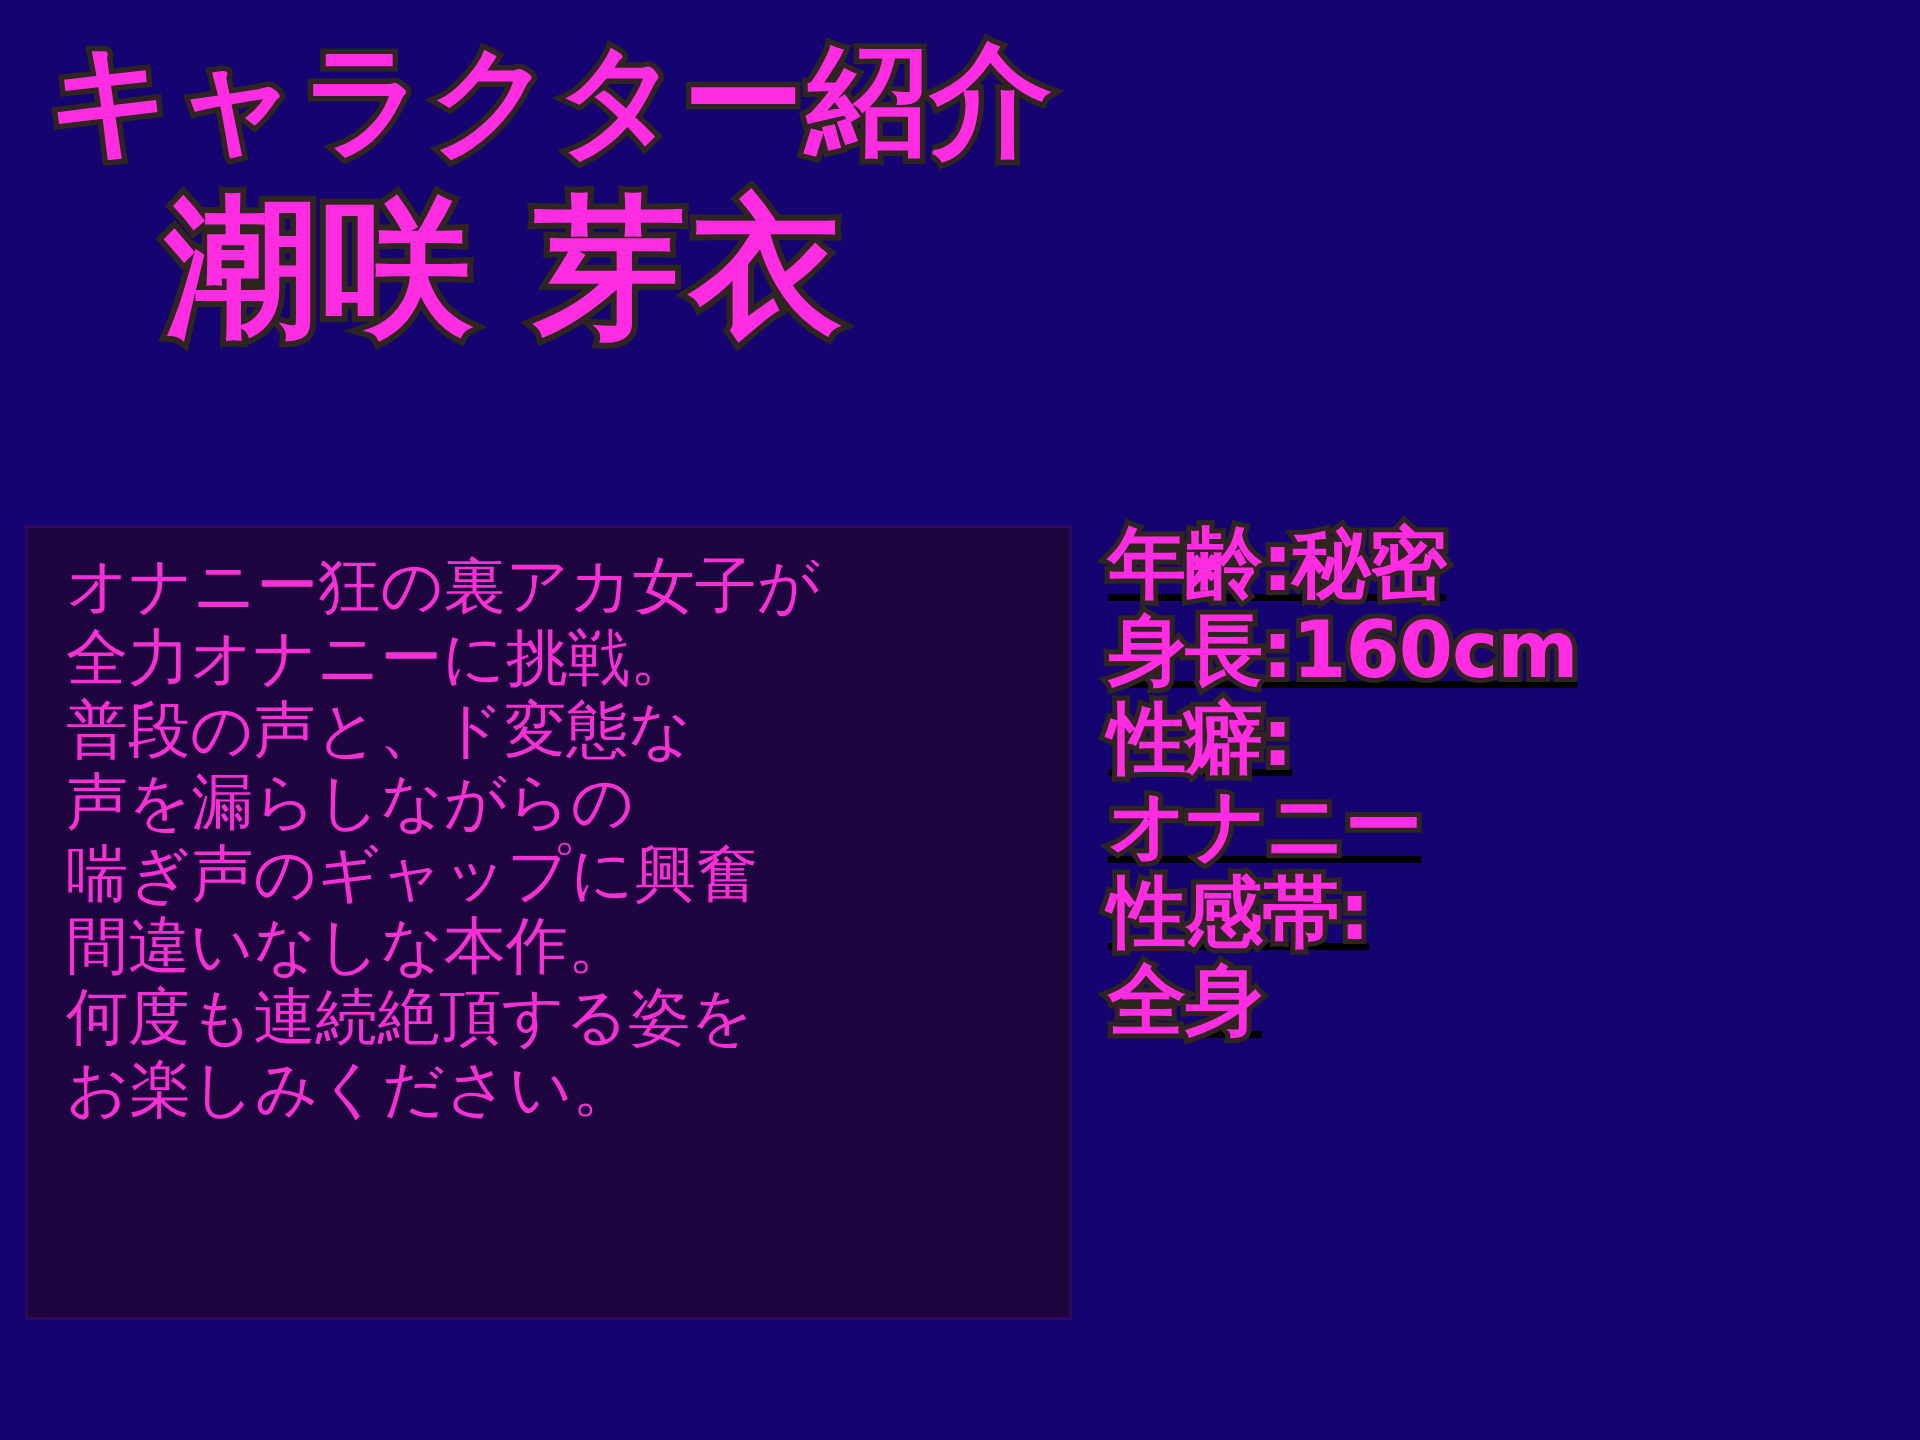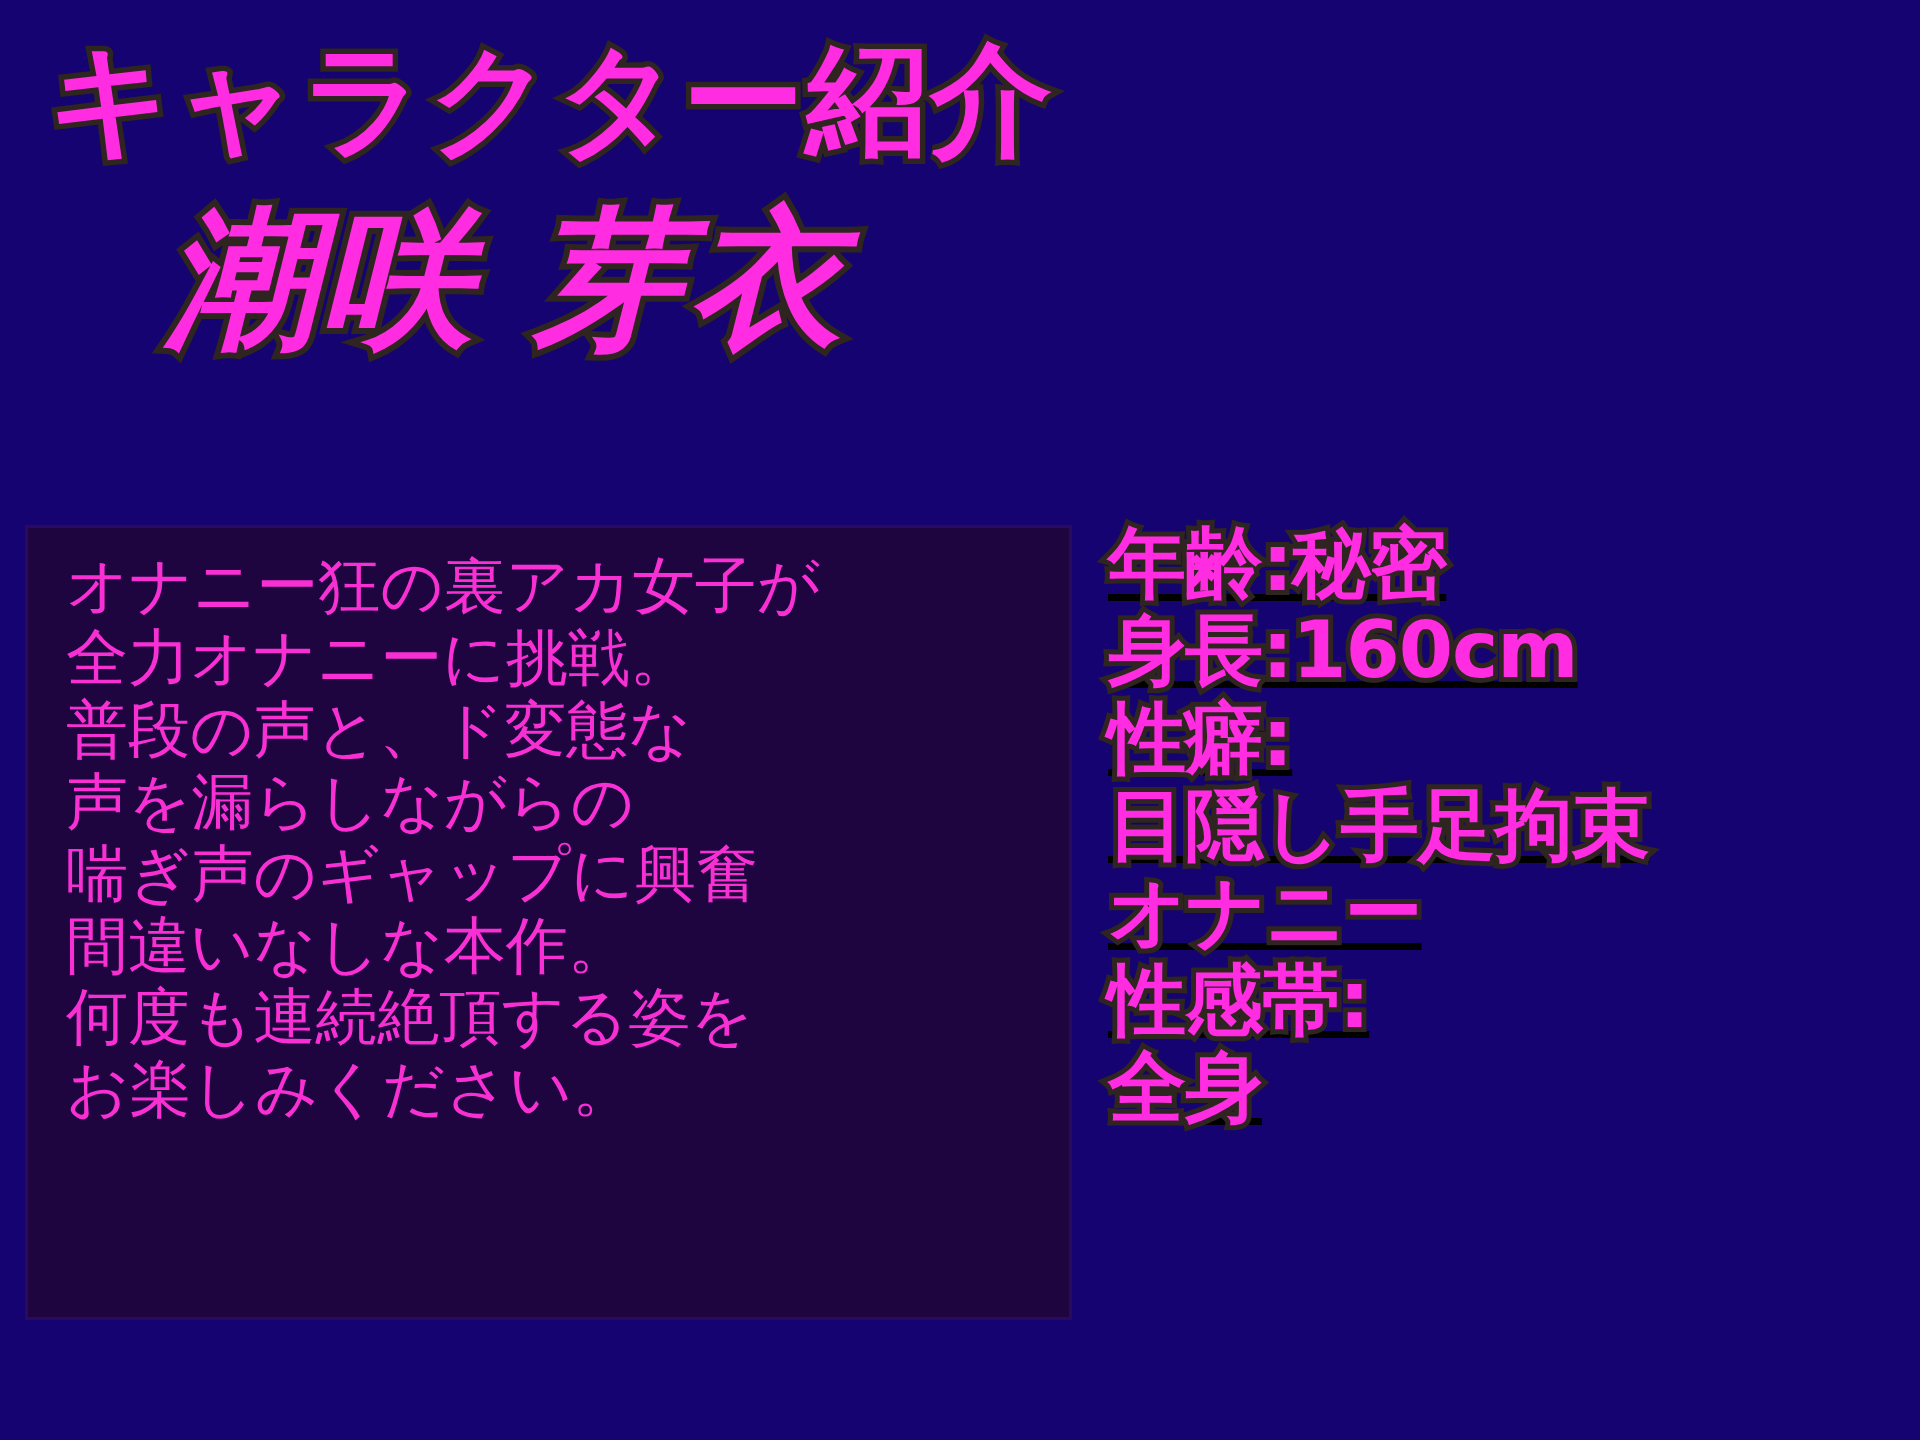--- a/index.html
+++ b/index.html
@@ -41,30 +41,29 @@
     letter-spacing: 2px;
     color: #FF2CE2;
     -webkit-text-stroke: 11px #2e2420;
     paint-order: stroke fill;
     white-space: nowrap;
   }
 
   .title-name {
     position: absolute;
     left: 165px;
-    top: 200px;
+    top: 188px;
     font-size: 152px;
     line-height: 1.05;
     font-weight: 700;
     letter-spacing: 4px;
     color: #FF2CE2;
     -webkit-text-stroke: 12px #2e2420;
     paint-order: stroke fill;
     white-space: nowrap;
-    font-style: italic;
   }
 
   
   .desc-panel {
     position: absolute;
     left: 25px;
     top: 525px;
     width: 1047px;
     height: 795px;
     background: #1e0540;
@@ -124,19 +123,18 @@
 喘ぎ声のギャップに興奮
 間違いなしな本作。
 何度も連続絶頂する姿を
 お楽しみください。</div>
   </div>
 
   <div class="stats-col">
     <div class="stat-line">年齢:秘密</div>
     <div class="stat-line">身長:160cm</div>
     <div class="stat-line">性癖:</div>
-    <div class="stat-line">目隠し手足拘束</div>
     <div class="stat-line">オナニー</div>
     <div class="stat-line">性感帯:</div>
     <div class="stat-line">全身</div>
   </div>
 
 </div>
 
 </body></html>

